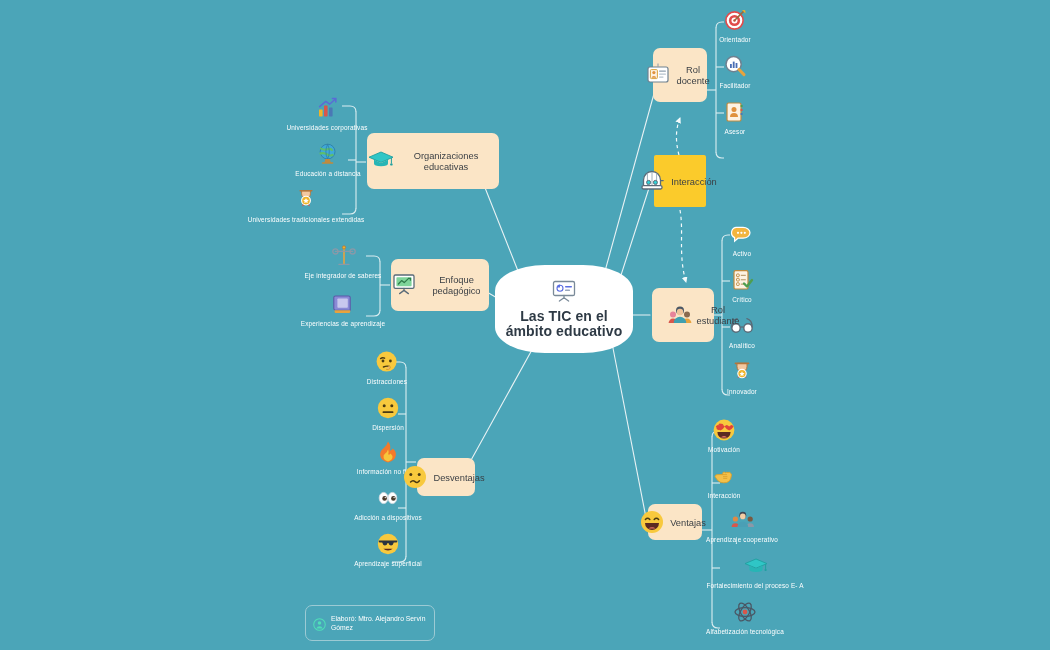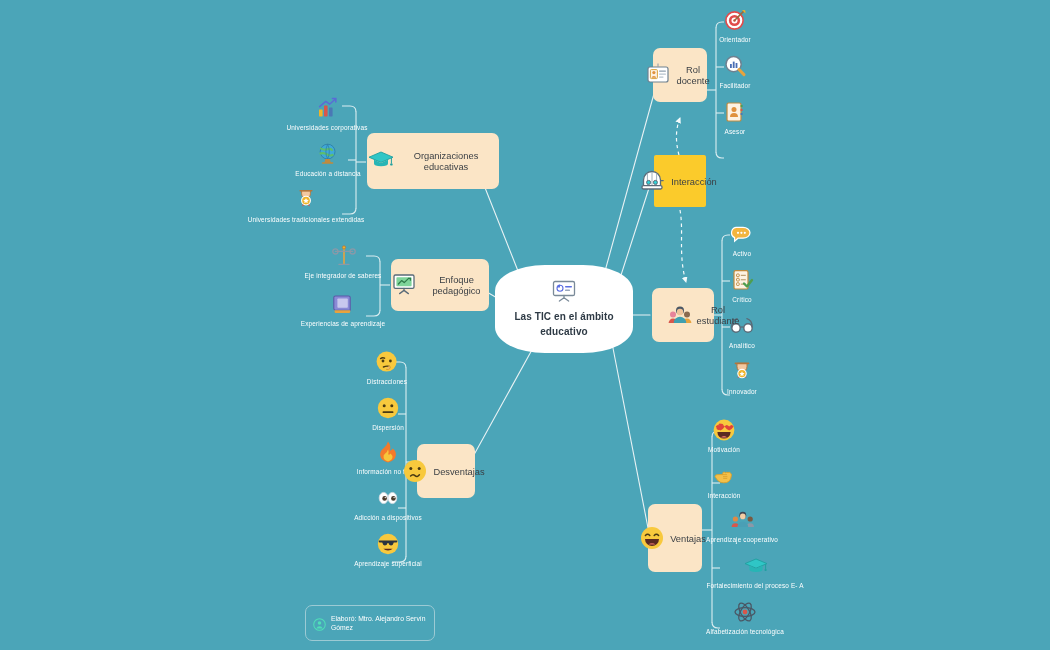--- a/index.html
+++ b/index.html
@@ -15,21 +15,21 @@
   
   .center-node{
     position:absolute;left:495px;top:265px;width:138px;height:88px;
     background:#ffffff;
     border-radius:50px/26px;
     display:flex;flex-direction:column;align-items:center;justify-content:center;
     box-shadow:0 0 0 0 rgba(0,0,0,0);
     z-index:6;
   }
   .center-title{
-    font-size:10px;font-weight:bold;color:#2e3a45;text-align:center;
+    font-size:14px;font-weight:bold;color:#2e3a45;text-align:center;
     line-height:15px;letter-spacing:.1px;margin-top:4px;width:120px;
   }
   .center-icon{width:26px;height:24px;margin-bottom:2px;}
 
   
   .node{
     position:absolute;z-index:5;
     background:#fbe5c6;
     border-radius:7px;
     display:flex;flex-direction:row;align-items:center;justify-content:center;
@@ -287,21 +287,21 @@
         <path d="M7 3.4 h10 v3.4 a5 5 0 0 1 -10 0 z" fill="#f3c8a0" stroke="#b2763c" stroke-width="1"></path>
         <path d="M5.4 3.4 h13.2" stroke="#b2763c" stroke-width="1.6" stroke-linecap="round"></path>
         <path d="M9.4 11.6 L7.6 18 L12 15.8 L16.4 18 L14.6 11.6 z" fill="#d8574b"></path>
         <circle cx="12" cy="13.6" r="4.2" fill="#f0b429" stroke="#fff" stroke-width="1.1"></circle>
         <path d="M12 11.2 l.8 1.7 l1.8 .2 l-1.4 1.3 l.4 1.8 l-1.6 -1 l-1.6 1 l.4 -1.8 l-1.4 -1.3 l1.8 -.2 z" fill="#fff"></path>
       </svg>
     </span>
     <div class="leaf-label">Innovador</div>
   </div>
 
-  <div class="node" style="left:648px;top:504px;width:54px;height:68px;">
+  <div class="node" style="left:648px;top:504px;width:54px;height:36px;">
     <span class="node-icon">
       <svg viewBox="0 0 26 26" width="26" height="26">
         <circle cx="13" cy="13" r="11" fill="#f8c93d"></circle>
         <path d="M6.4 10.4 q2.2 -2.4 4.4 0" fill="none" stroke="#4a3a12" stroke-width="1.5" stroke-linecap="round"></path>
         <path d="M15.2 10.4 q2.2 -2.4 4.4 0" fill="none" stroke="#4a3a12" stroke-width="1.5" stroke-linecap="round"></path>
         <path d="M6 14 a7 7 0 0 0 14 0 z" fill="#5a2a22"></path>
         <path d="M9.6 19.6 a4 3 0 0 1 6.8 0 z" fill="#e8756b"></path>
       </svg>
     </span>
     <div class="node-label">Ventajas</div>
@@ -364,21 +364,21 @@
       <svg viewBox="0 0 24 24" width="24" height="24">
         <ellipse cx="12" cy="12" rx="10" ry="4.4" fill="none" stroke="#4a5765" stroke-width="1.3"></ellipse>
         <ellipse cx="12" cy="12" rx="10" ry="4.4" fill="none" stroke="#4a5765" stroke-width="1.3" transform="rotate(60 12 12)"></ellipse>
         <ellipse cx="12" cy="12" rx="10" ry="4.4" fill="none" stroke="#4a5765" stroke-width="1.3" transform="rotate(120 12 12)"></ellipse>
         <circle cx="12" cy="12" r="2.4" fill="#d8574b"></circle>
       </svg>
     </span>
     <div class="leaf-label">Alfabetización tecnológica</div>
   </div>
 
-  <div class="node" style="left:417px;top:444px;width:58px;height:54px;">
+  <div class="node" style="left:417px;top:458px;width:58px;height:38px;">
     <span class="node-icon">
       <svg viewBox="0 0 26 26" width="26" height="26">
         <circle cx="13" cy="13" r="11" fill="#f8c93d"></circle>
         <circle cx="8.8" cy="10.4" r="1.5" fill="#4a3a12"></circle>
         <circle cx="17.2" cy="10.4" r="1.5" fill="#4a3a12"></circle>
         <path d="M8.6 18 q2.2 -2.4 4.4 -.4 q2.2 2 4.4 -.8" fill="none" stroke="#4a3a12" stroke-width="1.5" stroke-linecap="round"></path>
       </svg>
     </span>
     <div class="node-label">Desventajas</div>
   </div>

